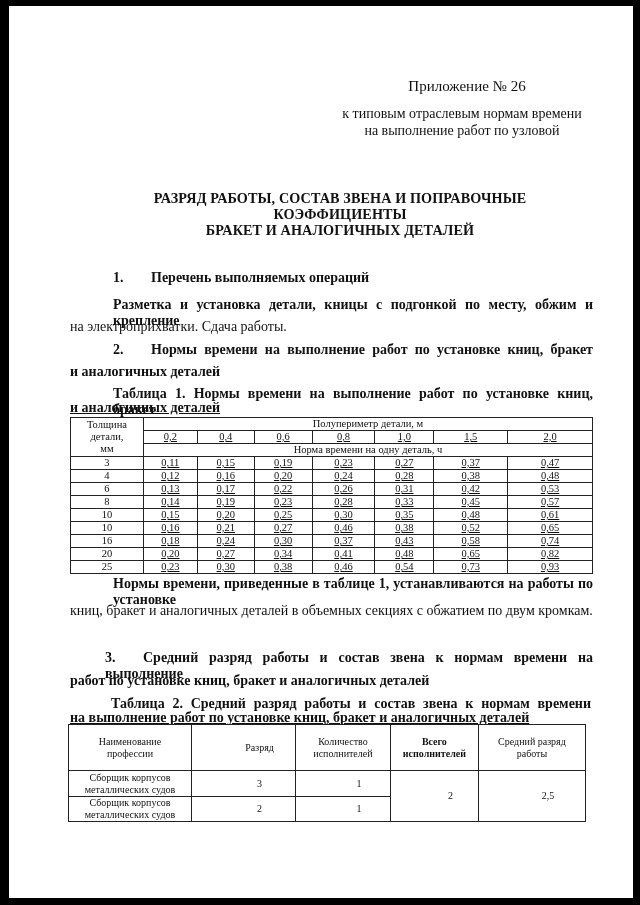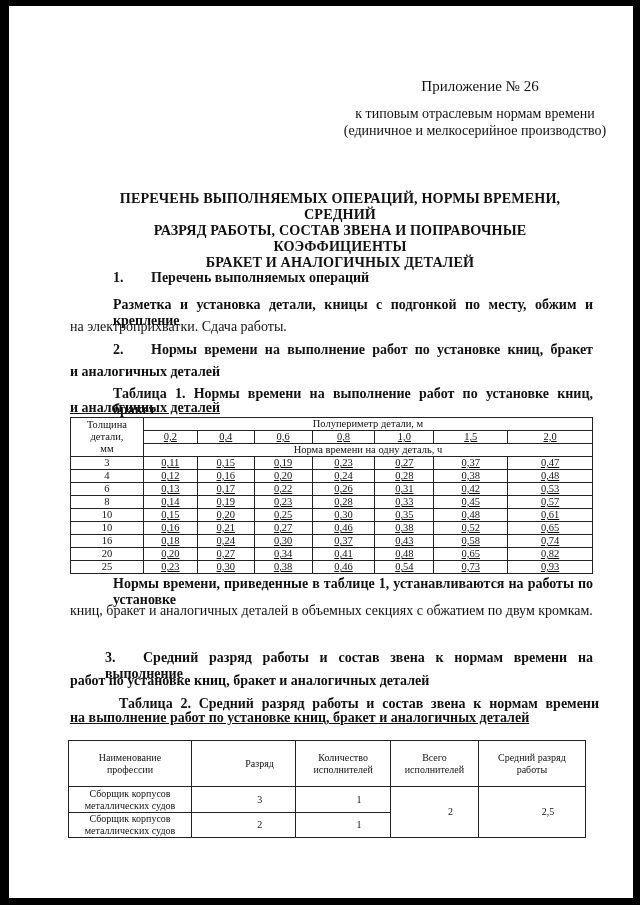--- a/index.html
+++ b/index.html
@@ -8,21 +8,21 @@
       background: #000;
       font-family: "Liberation Serif", "DejaVu Serif", serif;
       color: #111;
     }
     .page {
       position: absolute; left: 9px; top: 6px; width: 624px; height: 892px;
       background: #fff;
     }
     .abs { position: absolute; }
     .appendix {
-      position: absolute; left: 340px; width: 270px; top: 78px;
+      position: absolute; left: 327px; width: 270px; top: 78px;
       text-align: center; font-size: 14px; line-height: 17px;
     }
     .appendix .no { font-size: 15px; margin-bottom: 10px; margin-left: 10px; }
     .title {
       position: absolute; left: 90px; width: 500px; top: 190px;
       text-align: center; font-weight: bold; font-size: 14.2px; line-height: 16px;
       letter-spacing: 0.1px;
     }
     .h { font-weight: bold; font-size: 14px; }
     .p { font-size: 14px; }
@@ -34,25 +34,24 @@
     .t2 td { font-size: 10px; line-height: 12px; padding-left: 32px; }
   </style>
 </head>
 <body>
 
 <div class="page"></div>
 
 <div class="appendix">
   <div class="no">Приложение № 26</div>
   <div>к типовым отраслевым нормам времени</div>
-  <div>(единичное и мелкосерийное производство)</div>
+  <div>на выполнение работ по узловой</div>
 </div>
 
 <div class="title">
-  <div>ПЕРЕЧЕНЬ ВЫПОЛНЯЕМЫХ ОПЕРАЦИЙ, НОРМЫ ВРЕМЕНИ, СРЕДНИЙ</div>
   <div>РАЗРЯД РАБОТЫ, СОСТАВ ЗВЕНА И ПОПРАВОЧНЫЕ КОЭФФИЦИЕНТЫ</div>
   <div>БРАКЕТ И АНАЛОГИЧНЫХ ДЕТАЛЕЙ</div>
 </div>
 
 <div class="abs h" style="left:113px; top:270px;">
   <span class="num">1.</span><span>Перечень выполняемых операций</span>
 </div>
 <div class="abs p justify" style="left:113px; width:480px; top:297px;">Разметка и установка детали, кницы с подгонкой по месту, обжим и крепление</div>
 <div class="abs p" style="left:70px; top:319px;">на электроприхватки. Сдача работы.</div>
 
@@ -192,37 +191,37 @@
 </table>
 
 <div class="abs p justify" style="left:113px; width:480px; top:576px;">Нормы времени, приведенные в таблице 1, устанавливаются на работы по установке</div>
 <div class="abs p" style="left:70px; top:603px;">книц, бракет и аналогичных деталей в объемных секциях с обжатием по двум кромкам.</div>
 
 <div class="abs h justify" style="left:105px; width:488px; top:650px;">
   <span class="num">3.</span><span>Средний разряд работы и состав звена к нормам времени на выполнение</span>
 </div>
 <div class="abs h" style="left:70px; top:673px;">работ по установке книц, бракет и аналогичных деталей</div>
 
-<div class="abs h justify" style="left:119px; width:480px; top:696px;">Таблица 2. Средний разряд работы и состав звена к нормам времени</div>
+<div class="abs h justify" style="left:111px; width:480px; top:696px;">Таблица 2. Средний разряд работы и состав звена к нормам времени</div>
 <div class="abs h" style="left:70px; top:710px; text-decoration: underline;">на выполнение работ по установке книц, бракет и аналогичных деталей</div>
 
-<table class="t2" style="left:68px; top:740px; width:518px;">
+<table class="t2" style="left:68px; top:724px; width:518px;">
   <colgroup>
     <col style="width:124px">
       <col style="width:106px">
       <col style="width:95px">
       <col style="width:88px">
       <col style="width:109px">
   </colgroup>
   <tbody>
       <tr style="height:46px">
     <td style="padding:0 18px;">Наименование профессии</td>
     <td>Разряд</td>
     <td style="padding:0 14px;">Количество исполнителей</td>
-    <td style="padding:0 12px;">Всего исполнителей</td>
+    <td style="padding:0 12px;font-weight:bold;">Всего исполнителей</td>
     <td style="padding:0 12px;">Средний разряд работы</td>
   </tr>
   <tr style="height:26px">
     <td style="padding:0 14px;">Сборщик корпусов металлических судов</td>
     <td>3</td>
     <td>1</td>
     <td rowspan="2">2</td>
     <td rowspan="2">2,5</td>
   </tr>
   <tr style="height:24px">

